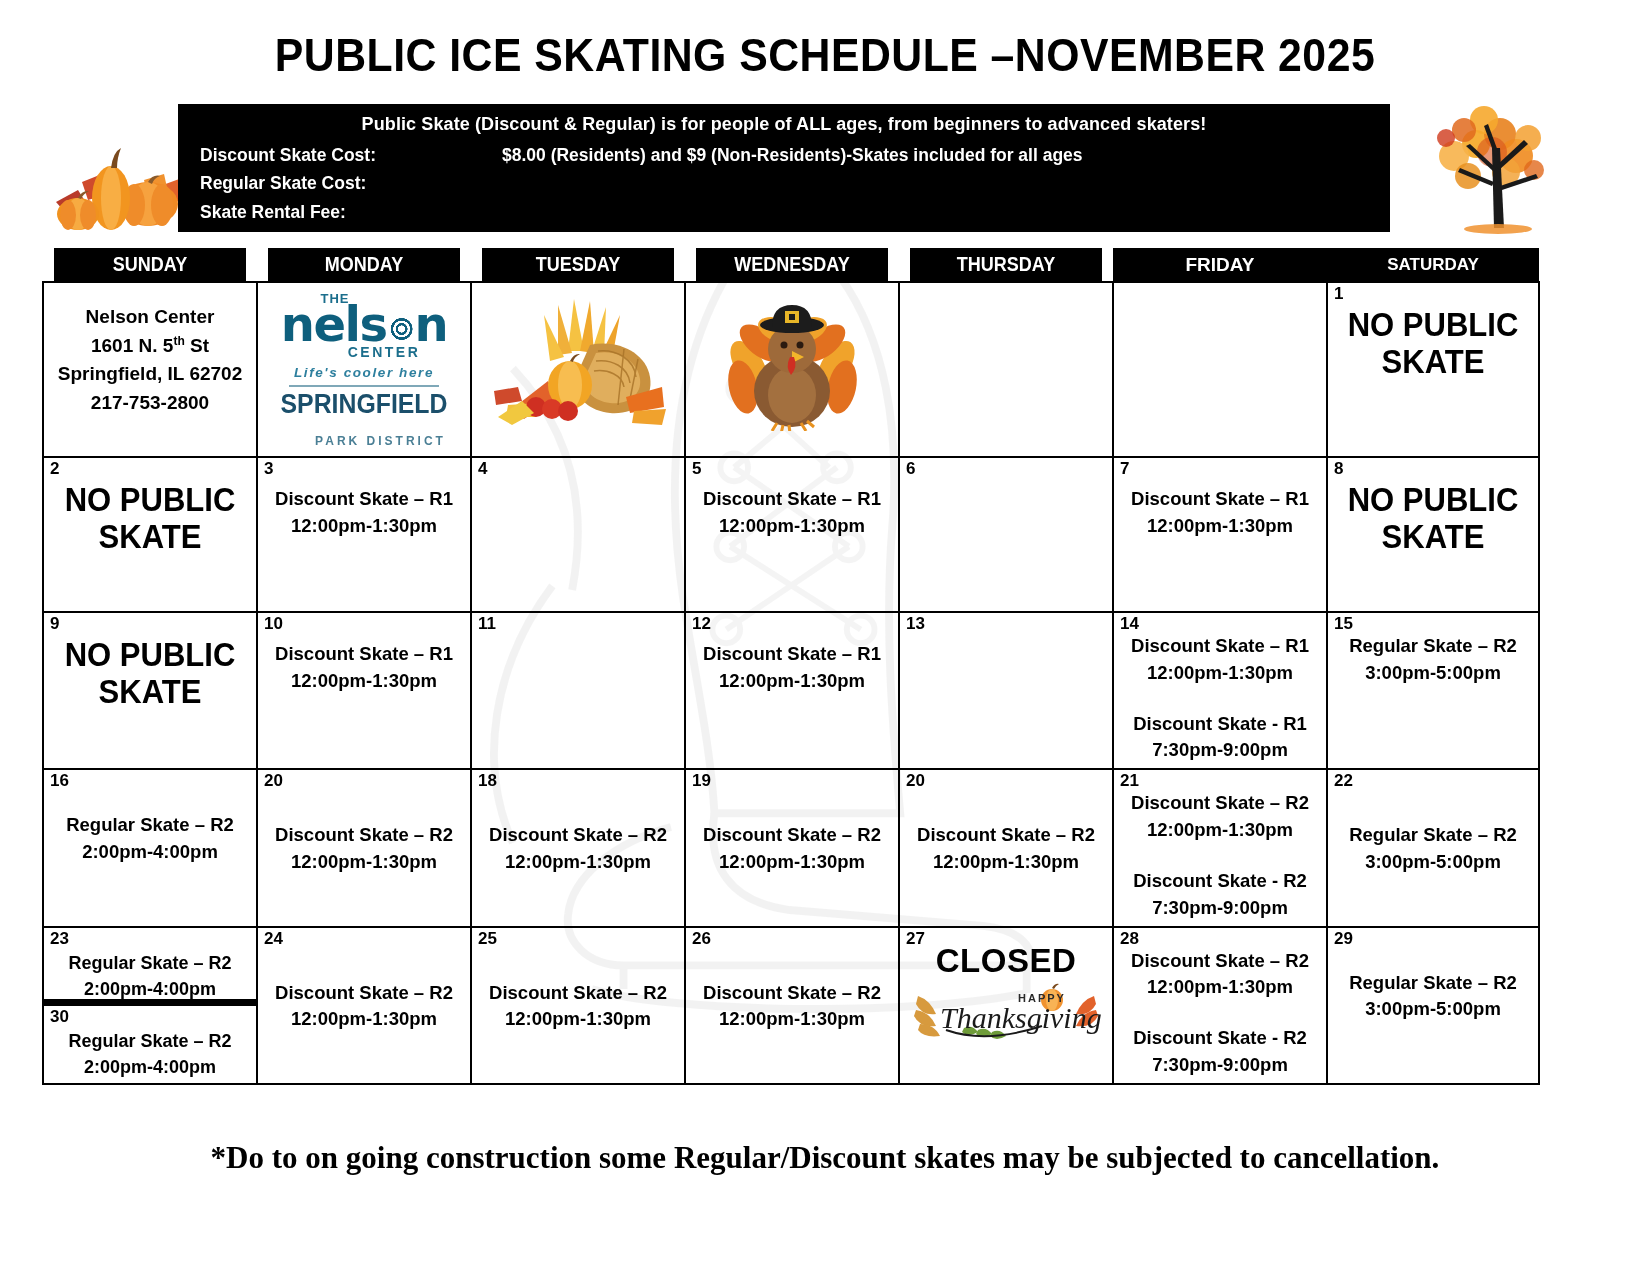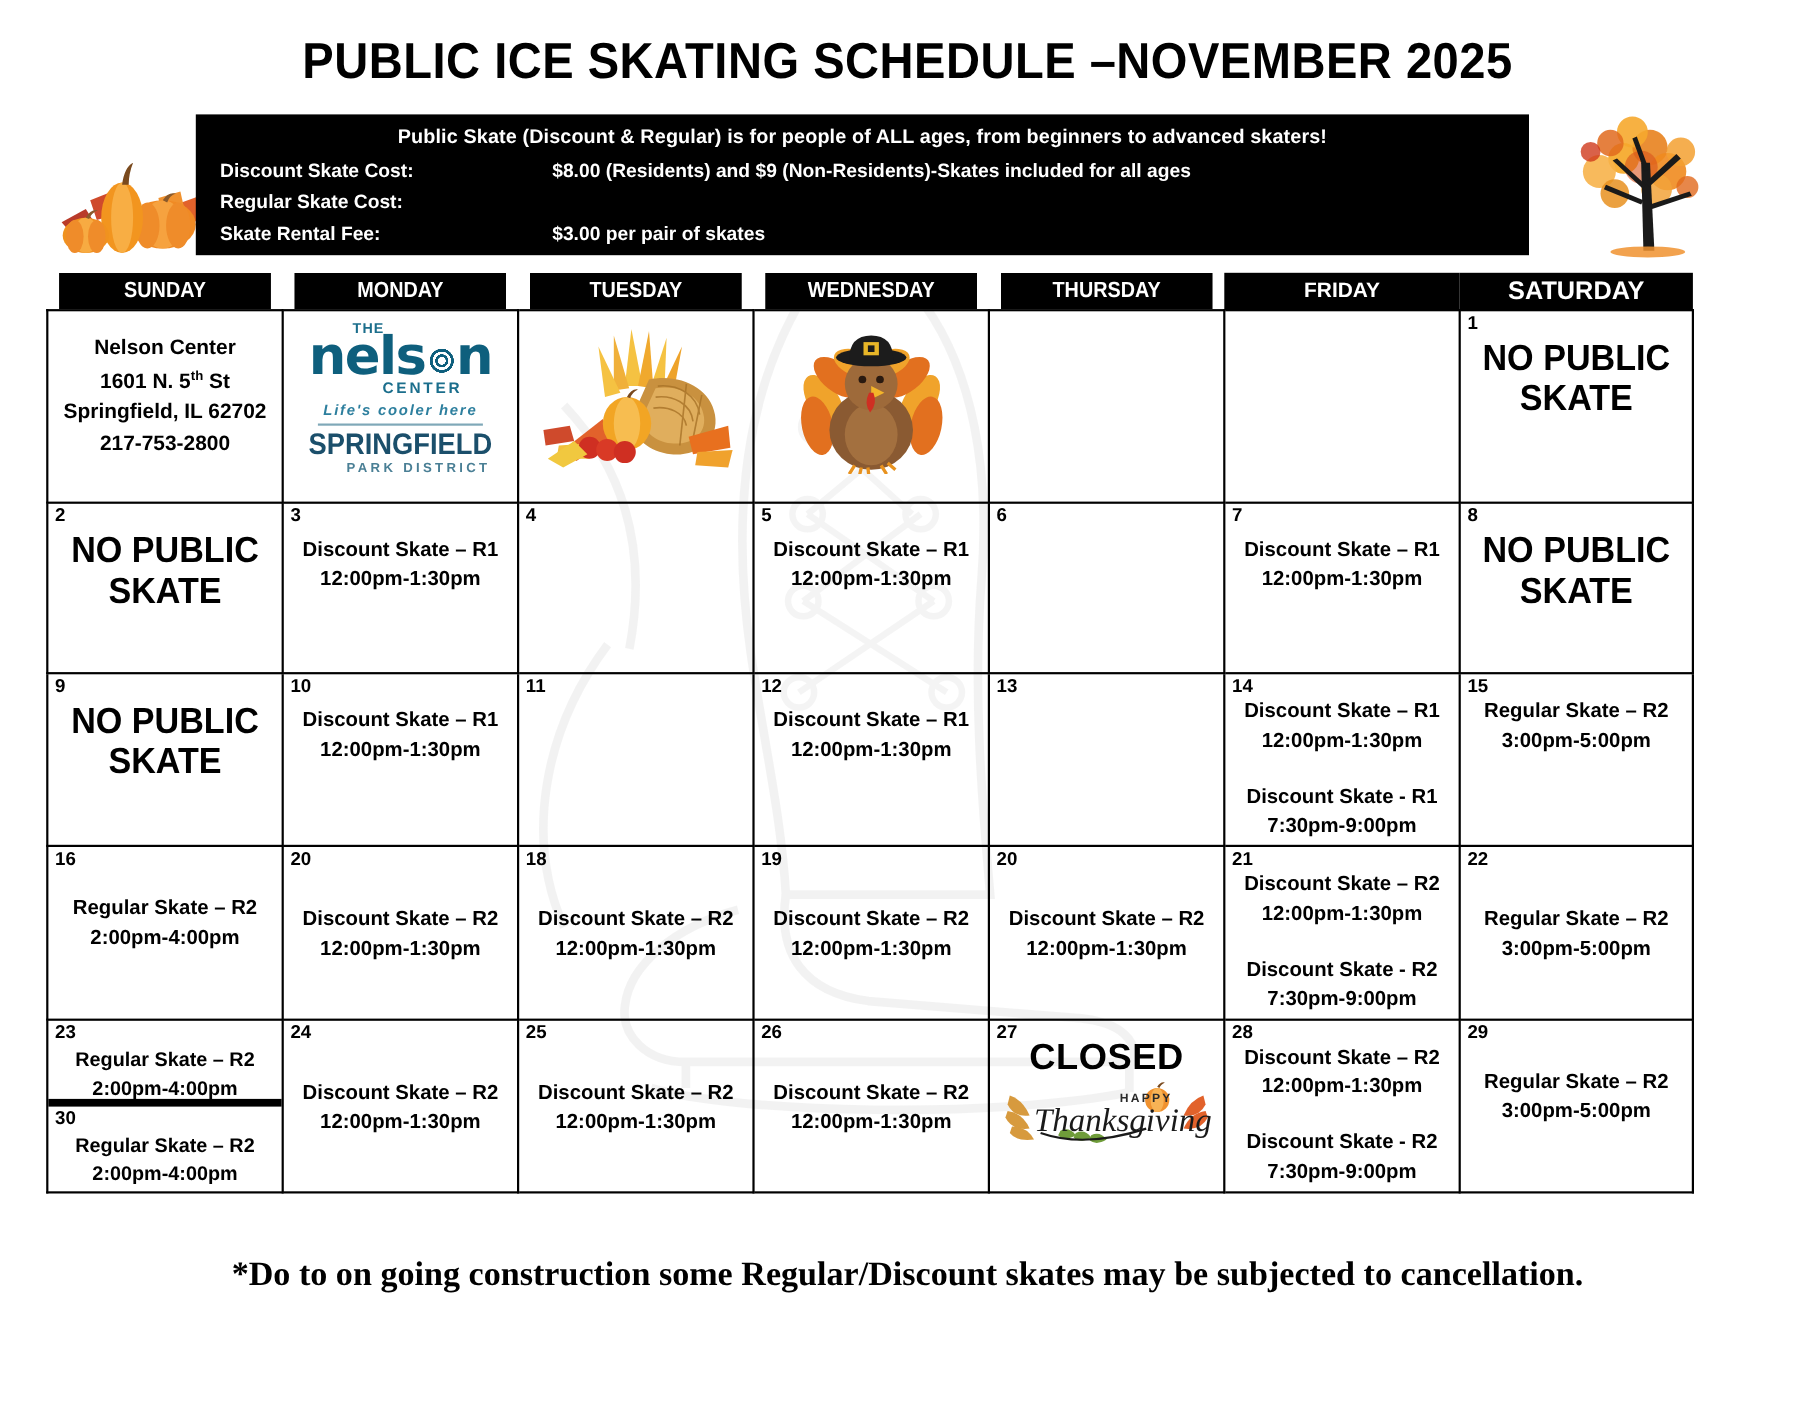--- a/index.html
+++ b/index.html
@@ -127,21 +127,21 @@
   .logo-center { font-size: 14px; font-weight: bold; color: #1b6e8c;
                  letter-spacing: 2.5px; margin-top: -4px; margin-left: 40px;}
   .logo-tag { font-size: 13.5px; font-style: italic; font-weight: bold;
               color: #2d7f9e; letter-spacing: 1.6px; margin-top: 5px; }
   .logo-rule { width: 150px; height: 2px; background: #7fa8b8; margin: 5px auto 4px; }
   .logo-springfield {
     font-family: "Liberation Sans Narrow", "Liberation Sans", sans-serif;
     font-size: 27px; font-weight: bold; color: #1b4f6b; letter-spacing: 0px;
     transform: scaleX(0.92); line-height: 1;
   }
-  .logo-park { font-size: 12px; font-weight: bold; color: #4a7f95; letter-spacing: 3px; margin-top: 0; padding-left: 33px;}
+  .logo-park { font-size: 12px; font-weight: bold; color: #4a7f95; letter-spacing: 3px; margin-top: 16px; padding-left: 33px;}
 
   
   .art { display:block; margin: 8px auto 0; }
 
   
   .watermark {
     position: absolute; left: 430px; top: 250px;
     width: 640px; height: 830px;
     opacity: 0.10; pointer-events: none; z-index: 0;
   }
@@ -191,21 +191,20 @@
       <div class="banner-head">Public Skate (Discount &amp; Regular) is for people of ALL ages, from beginners to advanced skaters!</div>
       <div class="banner-row">
         <div class="banner-lab">Discount Skate Cost:</div>
         <div class="banner-val">$8.00 (Residents) and $9 (Non-Residents)-Skates included for all ages</div>
       </div>
       <div class="banner-row">
         <div class="banner-lab">Regular Skate Cost:</div>
       </div>
       <div class="banner-row">
         <div class="banner-lab">Skate Rental Fee:</div>
-        <div class="banner-val">$3.00 per pair of skates</div>
       </div>
     </div>
   </div>
 
   <svg class="tree" viewBox="0 0 172 150">
     <g>
       <circle cx="88" cy="58" r="14" fill="#f5a623" opacity=".9"></circle>
       <circle cx="112" cy="48" r="16" fill="#e8821e" opacity=".9"></circle>
       <circle cx="66" cy="70" r="15" fill="#f7b34a" opacity=".9"></circle>
       <circle cx="128" cy="70" r="17" fill="#ef8b1f" opacity=".9"></circle>
@@ -252,21 +251,21 @@
 
   <table class="cal">
     <thead>
       <tr>
         <th class="narrow" style="width:214px">SUNDAY</th>
         <th class="narrow" style="width:214px">MONDAY</th>
         <th class="narrow" style="width:214px">TUESDAY</th>
         <th class="narrow" style="width:214px">WEDNESDAY</th>
         <th class="narrow" style="width:214px">THURSDAY</th>
         <th style="width:214px;font-size:19px">FRIDAY</th>
-        <th style="width:212px;font-size:23px">SATURDAY</th>
+        <th style="width:212px;font-size:17px">SATURDAY</th>
       </tr>
     </thead>
     <tbody>
 
       <tr>
         <td class="r1">
           <div class="infocell">
             <div>Nelson Center</div>
             <div><span>1601 N. 5</span><sup>th</sup><span> St</span></div>
             <div>Springfield, IL 62702</div>

